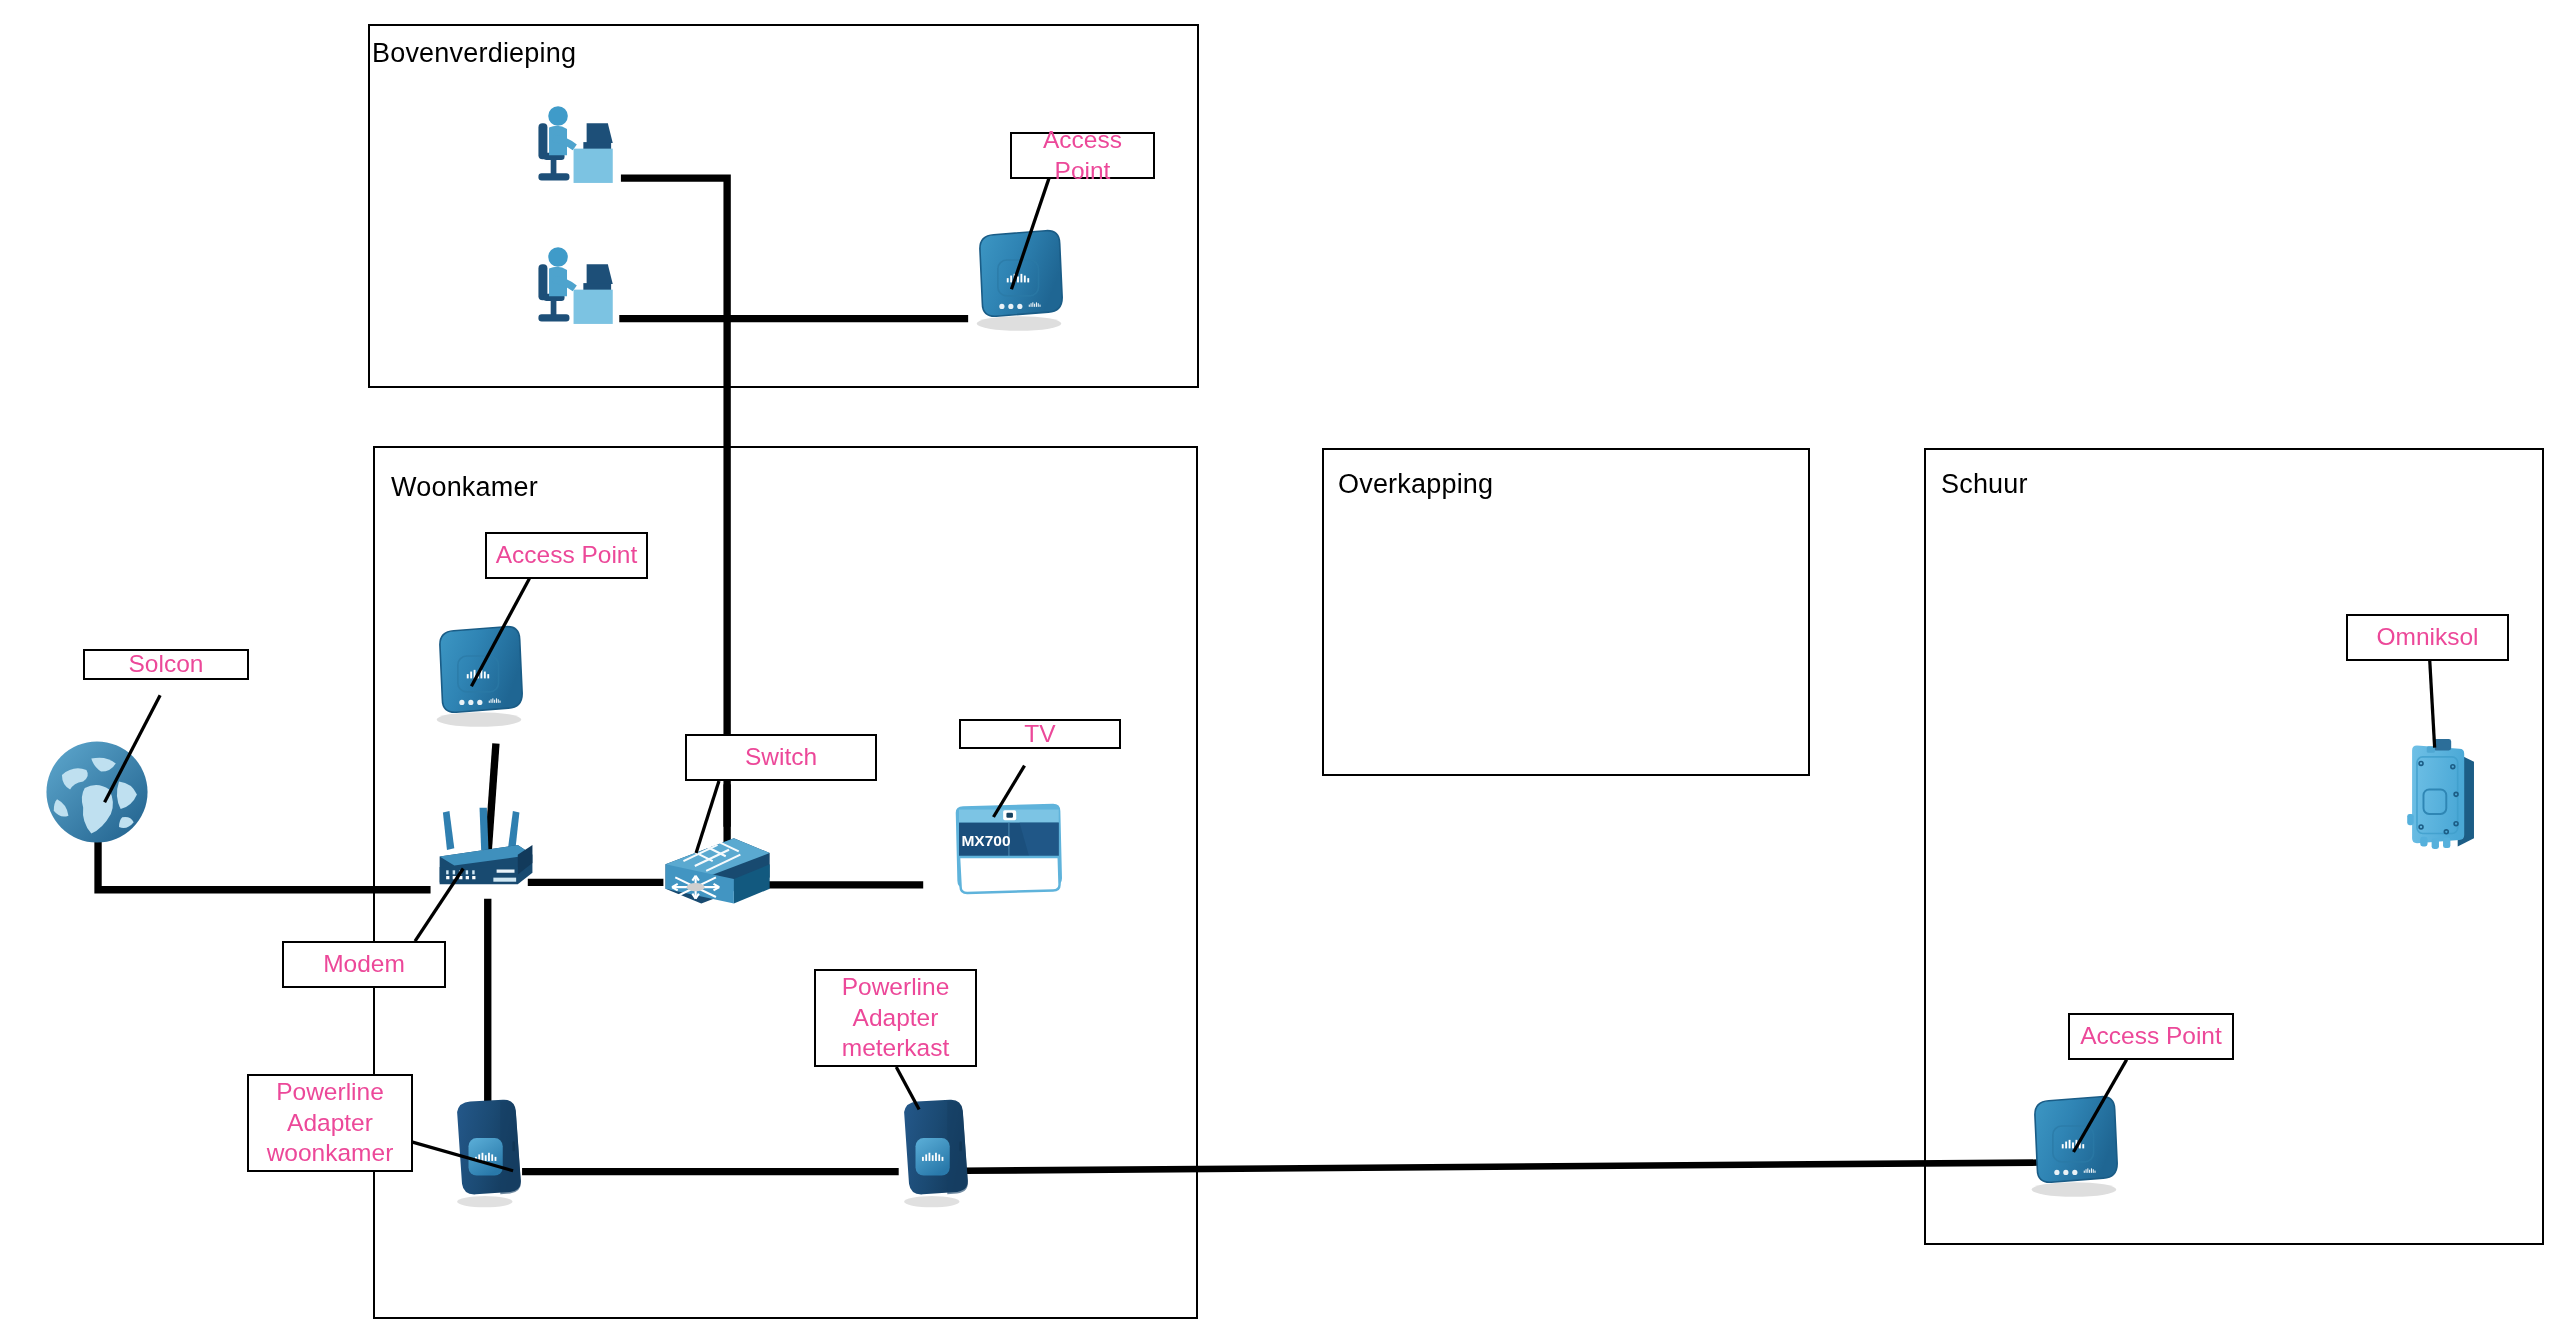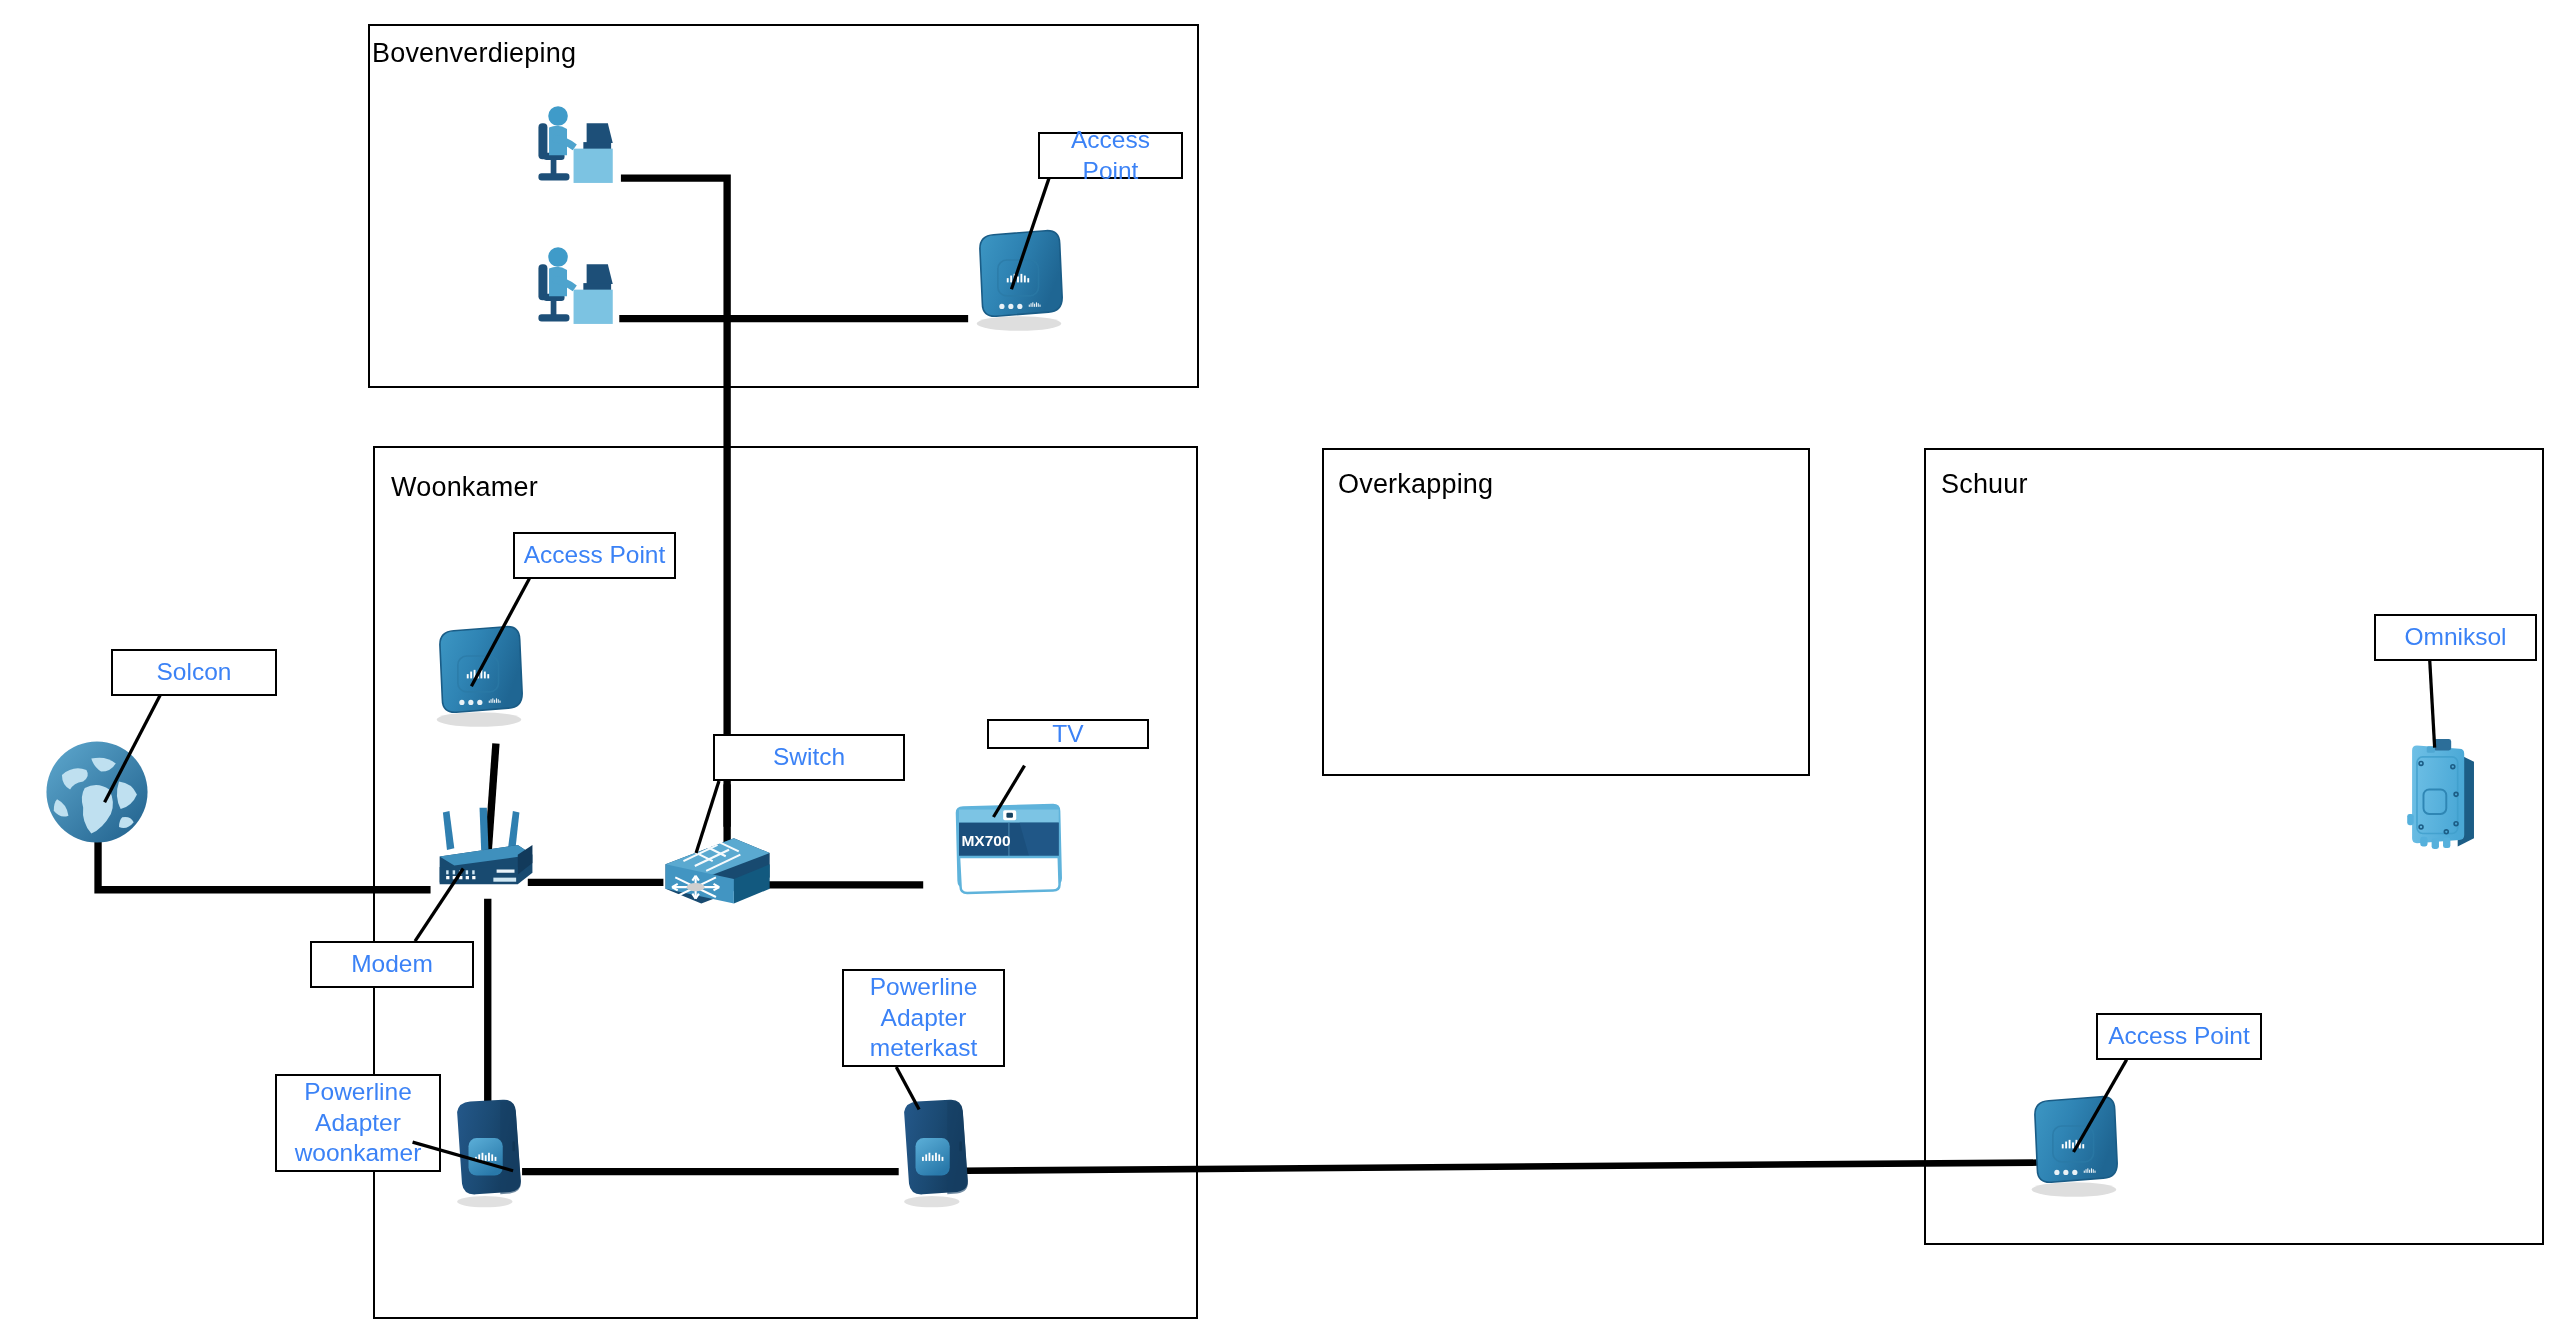--- a/index.html
+++ b/index.html
@@ -6,21 +6,21 @@
   body{font-family:"Liberation Sans",sans-serif;}
   #canvas{position:relative;width:2576px;height:1335px;background:#ffffff;overflow:hidden;}
 
   
   .zone{position:absolute;border:2.5px solid #000;background:transparent;box-sizing:border-box;}
   .zone-label{position:absolute;font-size:27px;color:#000;white-space:nowrap;letter-spacing:0.2px;}
 
   
   .callout{position:absolute;border:2.5px solid #000;background:#fff;box-sizing:border-box;
            display:flex;align-items:center;justify-content:center;text-align:center;
-           font-size:24.5px;line-height:1.26;color:#3b82f6;z-index:40;padding:1.6px 4.9px;margin-left:28px;}
+           font-size:24.5px;line-height:1.26;color:#ec4899;z-index:40;padding:1.6px 4.9px;}
 
   
   #wires{position:absolute;left:0;top:0;width:2576px;height:1335px;z-index:20;}
   #leaders{position:absolute;left:0;top:0;width:2576px;height:1335px;z-index:45;pointer-events:none;}
 
   
   .device{position:absolute;z-index:30;}
 
   .ap-svg,.pl-svg,.rt-svg,.sw-svg,.tv-svg,.gl-svg,.om-svg,.ws-svg{display:block;}
 </style>
@@ -171,21 +171,21 @@
           <path d="M22,44 q14,-12 30,-6 q5,8 -4,14 q-12,2 -16,10 q-10,-6 -10,-18z"></path>
           <path d="M58,24 q18,-4 30,6 q-6,10 -18,10 q-9,-6 -12,-16z"></path>
           <path d="M50,60 q16,-8 30,2 q8,16 2,30 q-10,18 -24,24 q-12,-14 -10,-32 q-4,-14 2,-24z"></path>
           <path d="M92,52 q16,2 22,16 q-6,14 -20,18 q-8,-16 -2,-34z"></path>
           <path d="M16,74 q12,6 14,20 q-10,4 -18,-6 q0,-10 4,-14z"></path>
           <path d="M96,96 q10,-2 14,6 q-8,10 -18,6 q0,-8 4,-12z"></path>
         </g>
       </g>
     </svg>
   </div>
-  <div class="callout" style="left:83px;top:649px;width:166px;height:47px;">Solcon</div>
+  <div class="callout" style="left:83px;top:649px;width:166px;height:31px;">Solcon</div>
 
   <div class="device" style="left:422px;top:625px;">
     <svg class="ap-svg" width="114" height="106" viewBox="0 0 140 130" aria-hidden="true">
       <g>
         <ellipse cx="70" cy="116" rx="52" ry="9" fill="#000" opacity=".13"></ellipse>
         <path d="M22,24 q0,-16 17,-17 l64,-5 q17,-1 17,16 l3,66 q0,17 -17,18 l-64,5 q-17,1 -17,-16 z" fill="url(#apGrad)" stroke="#1a5c86" stroke-width="2"></path>
         <rect x="44" y="38" width="50" height="44" rx="11" fill="none" stroke="#2b79a6" stroke-width="2" opacity=".75"></rect>
         <g transform="translate(55,55) scale(1.05)">
             <use href="#ciscoGlyph"></use>
           </g>

